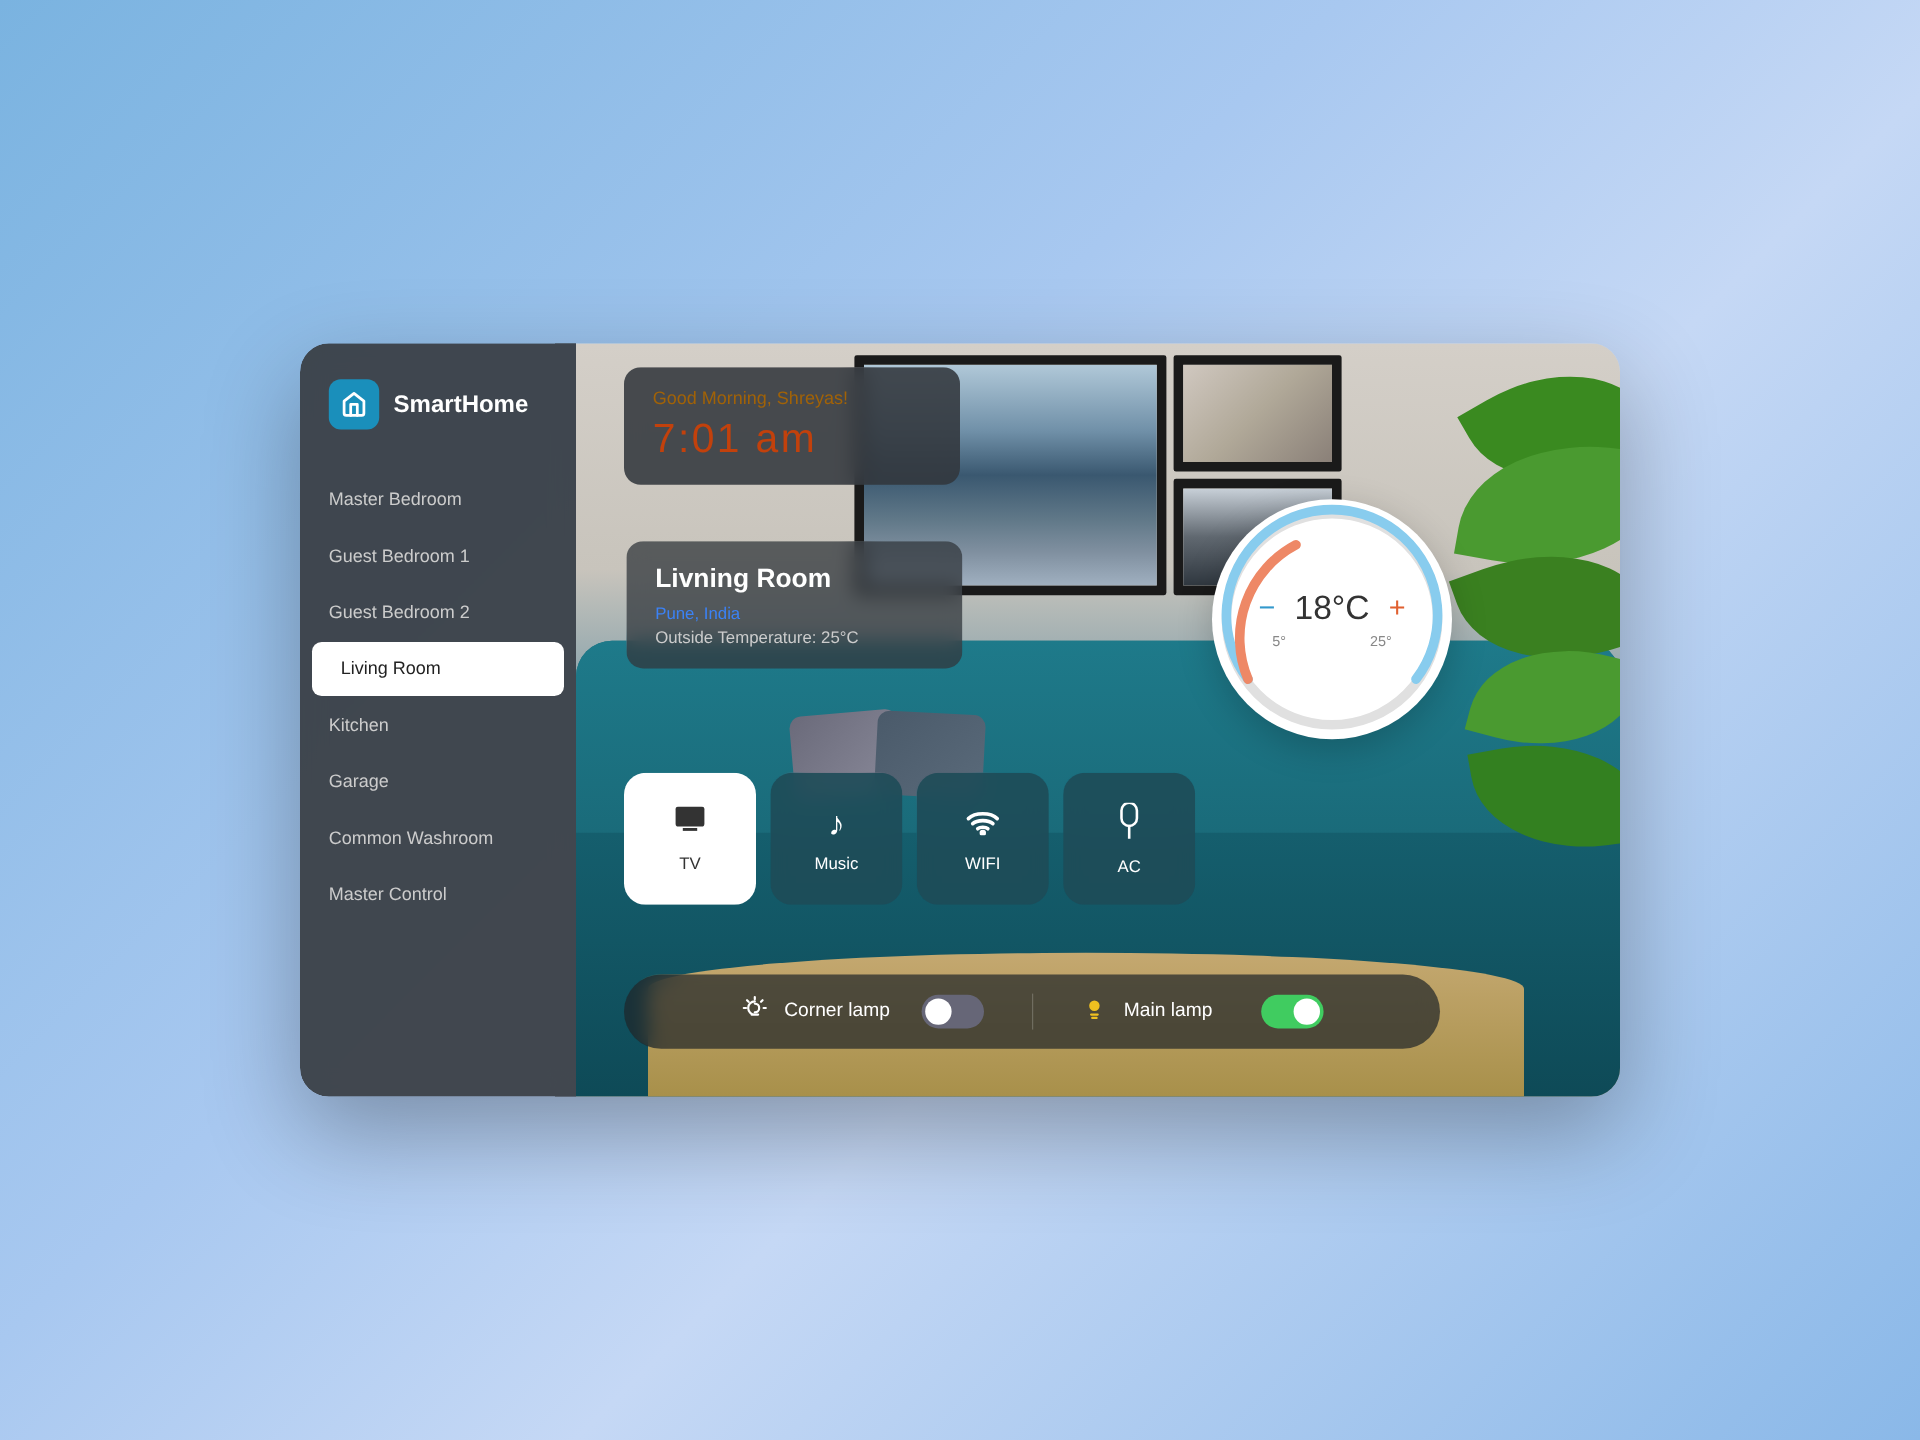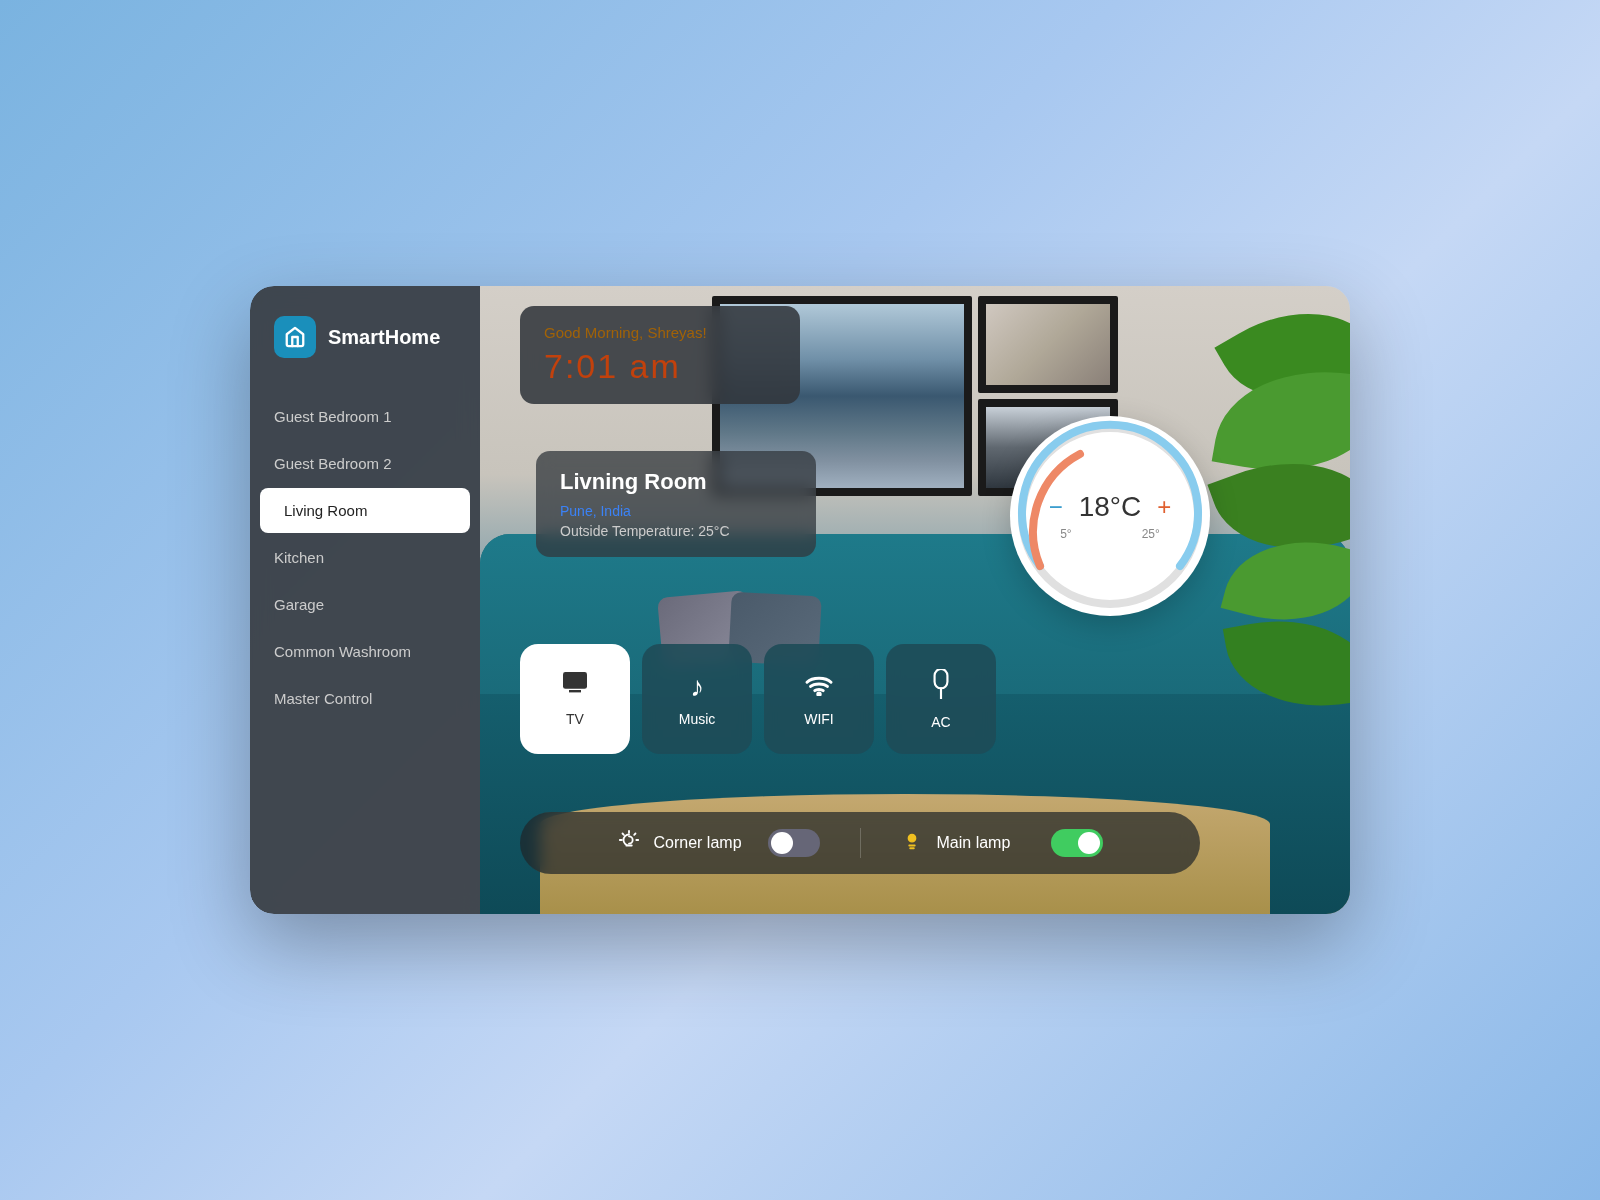--- a/index.html
+++ b/index.html
@@ -131,21 +131,21 @@
     .time-display {
       font-size: 34px;
       font-weight: 300;
       color: #c2410c;
       letter-spacing: 2px;
     }
     
     .room-info-card {
       position: absolute;
       top: 165px;
-      left: 56px;
+      left: 42px;
       width: 280px;
       background: rgba(50, 55, 60, 0.75);
       border-radius: 14px;
       padding: 18px 24px;
       color: white;
       z-index: 10;
       backdrop-filter: blur(8px);
     }
     .room-name {
       font-size: 22px;
@@ -457,20 +457,23 @@
     <div class="sidebar-logo">
       <div class="logo-icon">
         <svg width="22" height="22" viewBox="0 0 24 24" fill="none" stroke="white" stroke-width="2.5" stroke-linecap="round" stroke-linejoin="round">
           <path d="M3 9l9-7 9 7v11a2 2 0 01-2 2H5a2 2 0 01-2-2z"></path>
           <polyline points="9 22 9 12 15 12 15 22"></polyline>
         </svg>
       </div>
       <span class="logo-text">SmartHome</span>
     </div>
     <nav class="sidebar-nav">
+      <div class="nav-item">
+        <span>Master Bedroom</span>
+      </div>
       <div class="nav-item">
         <span>Guest Bedroom 1</span>
       </div>
       <div class="nav-item">
         <span>Guest Bedroom 2</span>
       </div>
       <div class="nav-item active">
         <span>Living Room</span>
       </div>
       <div class="nav-item">

